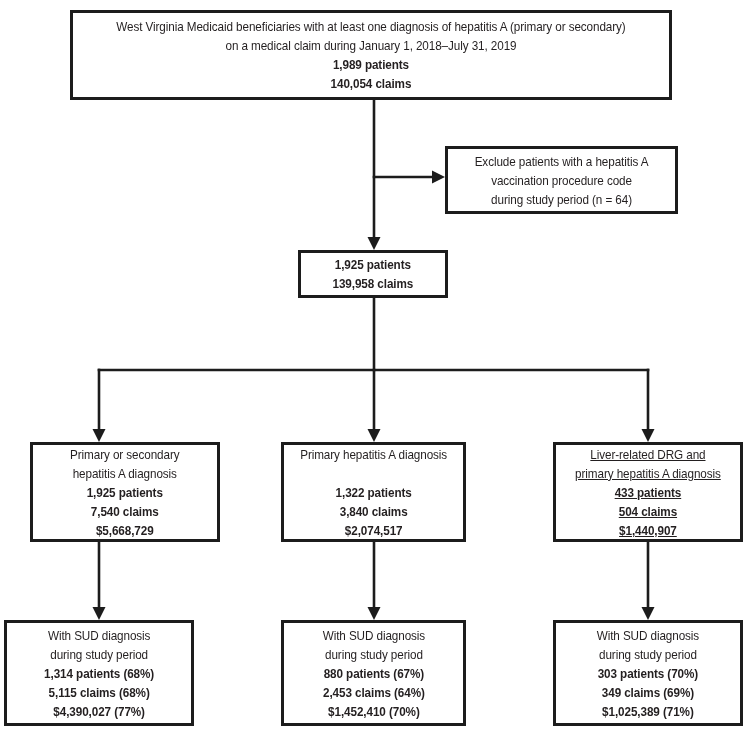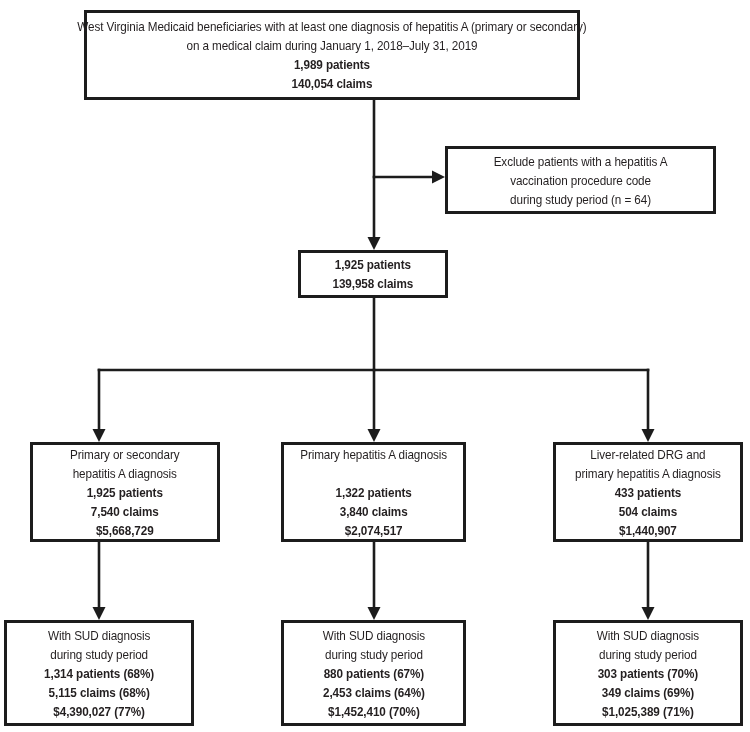--- a/index.html
+++ b/index.html
@@ -32,26 +32,26 @@
   }
   .content {
     transform: scaleX(0.9);
     transform-origin: 50% 50%;
   }
   .line { line-height: 19px; white-space: nowrap; }
   .line.bold { font-weight: bold; }
   .line.spacer { height: 19px; }
 
   
-  .b-initial   { left: 84px;  top: 10px;  width: 496px; height: 90px; }
-  .b-exclusion { left: 445px; top: 146px; width: 271px; height: 68px; }
+  .b-initial   { left: 70px;  top: 10px;  width: 602px; height: 90px; }
+  .b-exclusion { left: 445px; top: 146px; width: 233px; height: 68px; }
   .b-cohort    { left: 298px; top: 250px; width: 150px; height: 48px; }
   .b-diag-left  { left: 4px;   top: 442px; width: 190px; height: 100px; margin-left: 26px; }
   .b-diag-mid   { left: 281px; top: 442px; width: 185px; height: 100px; }
-  .b-diag-right { left: 553px; top: 442px; width: 190px; height: 100px; }
+  .b-diag-right { left: 553px; top: 442px; width: 190px; height: 100px; text-decoration: underline; }
   .b-sud-left   { left: 4px;   top: 620px; width: 190px; height: 106px; }
   .b-sud-mid    { left: 281px; top: 620px; width: 185px; height: 106px; }
   .b-sud-right  { left: 553px; top: 620px; width: 190px; height: 106px; }
 </style>
 </head>
 <body>
 
 <div class="canvas">
 
   <svg class="connectors" viewBox="0 0 750 732" xmlns="http://www.w3.org/2000/svg">

